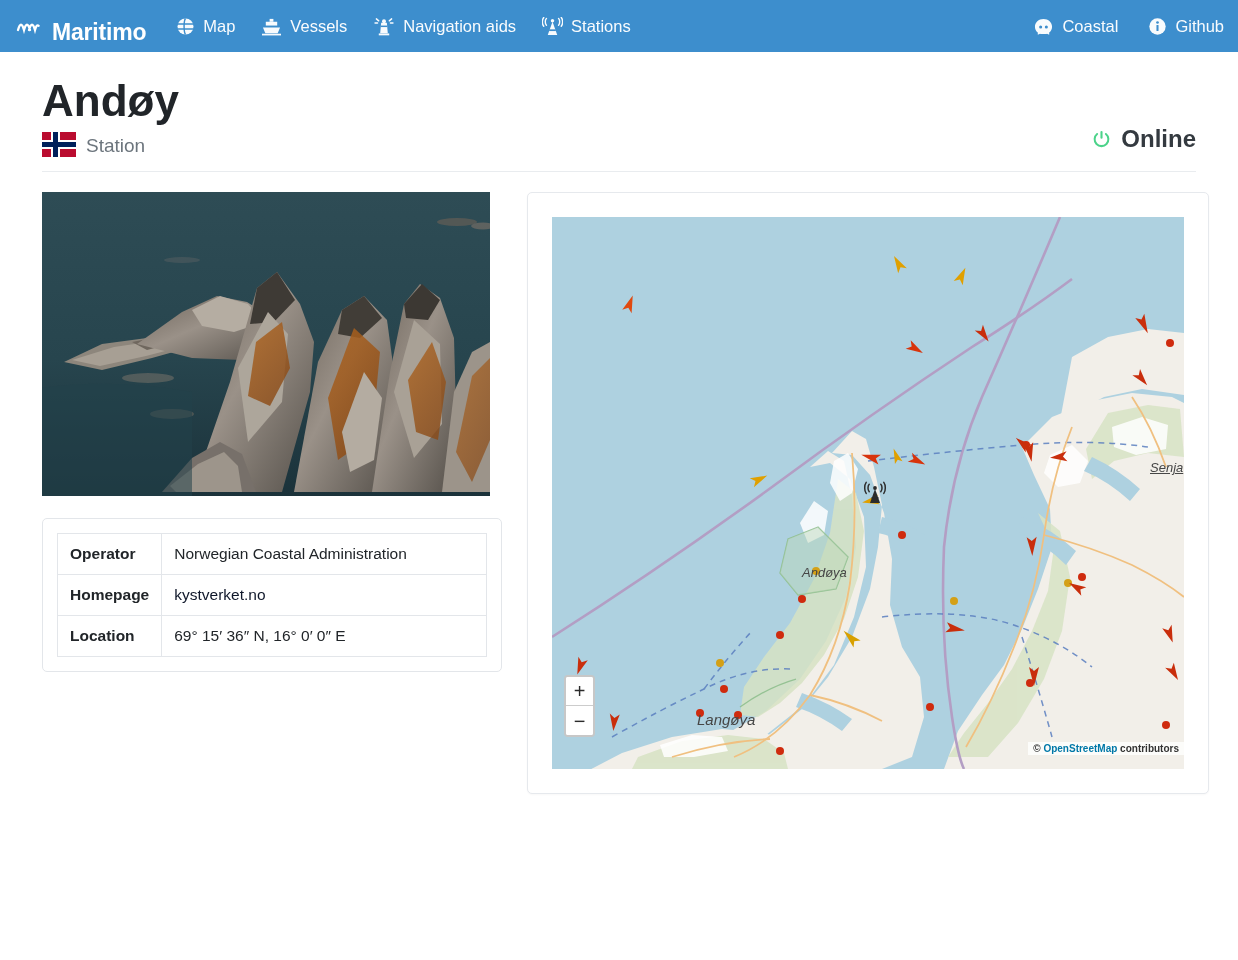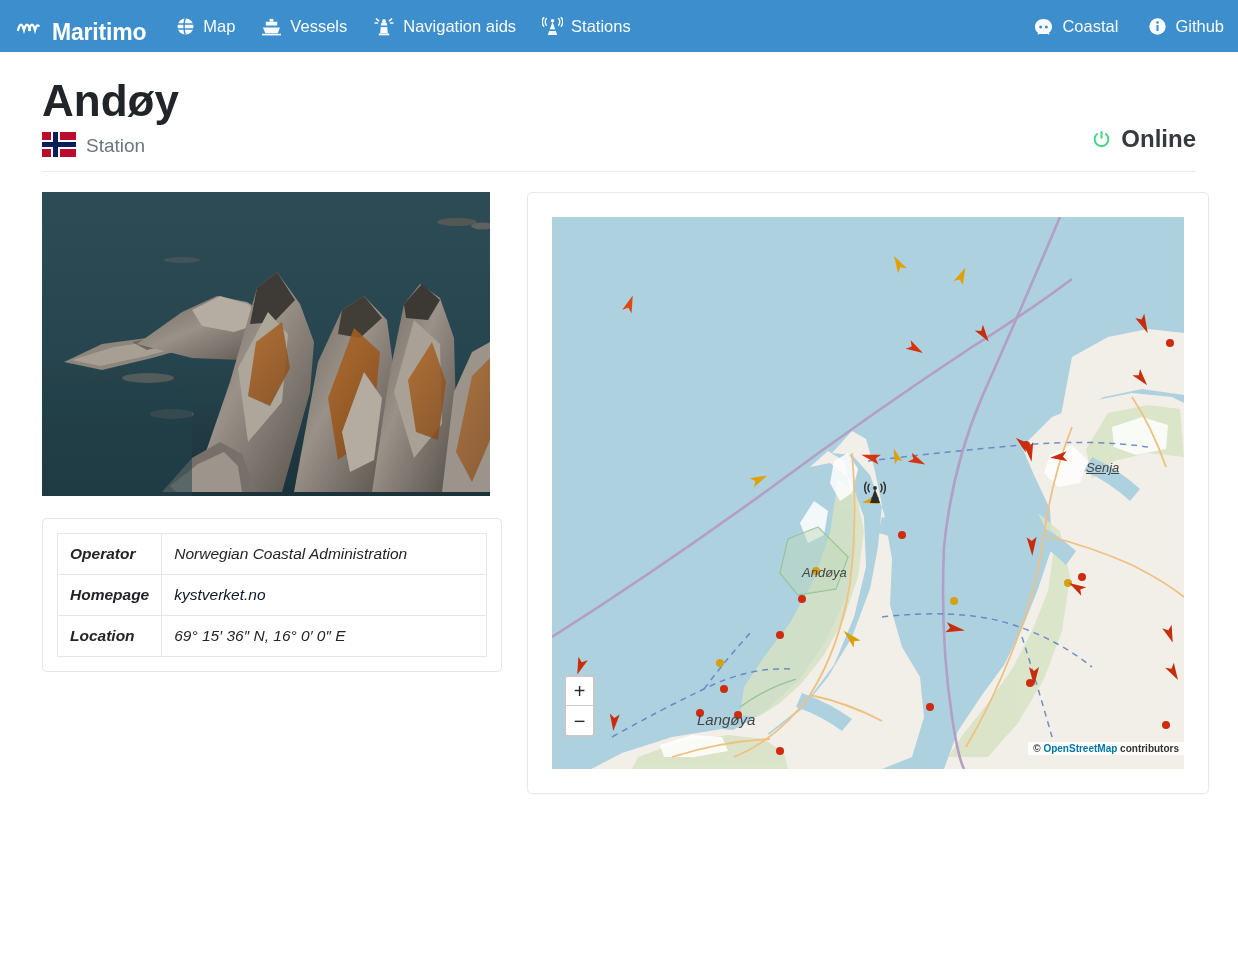--- a/index.html
+++ b/index.html
@@ -69,21 +69,21 @@
     background:#ffffff;
   }
   .flag-cross-v { position:absolute; left:11px; top:0; width:5px; height:100%; background:#00205b; z-index:2;}
   .flag-cross-h { position:absolute; left:0; top:10px; width:100%; height:5px; background:#00205b; z-index:2;}
   .subtitle-text { font-size: 19px; color: #6c757d; }
   .status-block { display:flex; align-items:center; gap: 9px; padding-bottom: 4px; }
   .status-label { font-size: 24px; font-weight: 700; color: #343a40; }
 
   
   .content { display: flex; gap: 25px; padding-top: 20px; align-items: flex-start; }
-  .left-col { width: 460px; flex: none; font-style: italic; }
+  .left-col { width: 460px; flex: none; }
   .right-col { flex: 1; }
 
   .photo-card {
     width: 448px; height: 304px; overflow: hidden;
     background: #22353c; position: relative;
   }
   .photo-svg { display:block; width:448px; height:304px; }
 
   .info-card {
     margin-top: 22px;
@@ -498,21 +498,21 @@
 
           <span class="station-marker" style="left:310px; top:264px;">
             <svg width="26" height="26" viewBox="0 0 26 26">
               <path d="M13 8l5 14H8z" fill="#2c2c2c"></path>
               <rect x="9.6" y="16" width="6.8" height="1.8" fill="#2c2c2c"></rect>
               <circle cx="13" cy="7" r="1.9" fill="#2c2c2c"></circle>
               <path d="M7.2 3.2C5.6 4.8 5.6 9 7.2 10.6M18.8 3.2c1.6 1.6 1.6 5.8 0 7.4M4.2 1.4C2.2 4 2.2 9.8 4.2 12.4M21.8 1.4c2 2.6 2 8.4 0 11" stroke="#2c2c2c" stroke-width="1.5" fill="none" stroke-linecap="round"></path>
             </svg>
           </span>
 
-          <span class="map-label" style="left:534px; top:243px;text-decoration:underline;">Senja</span>
+          <span class="map-label" style="left:598px; top:243px;text-decoration:underline;">Senja</span>
           <span class="map-label" style="left:250px; top:348px;">Andøya</span>
           <span class="map-label" style="left:145px; top:494px; font-size:15px;">Langøya</span>
 
           <div class="zoom-ctrl">
             <div class="zoom-btn top">+</div>
             <div class="zoom-btn">−</div>
           </div>
 
           <div class="attrib">
             <span>©</span>

